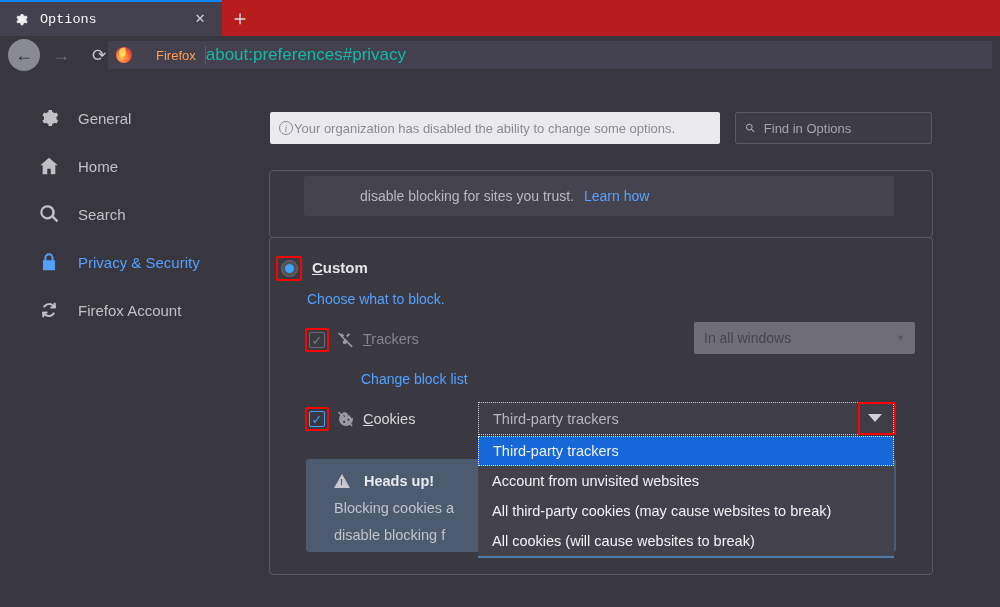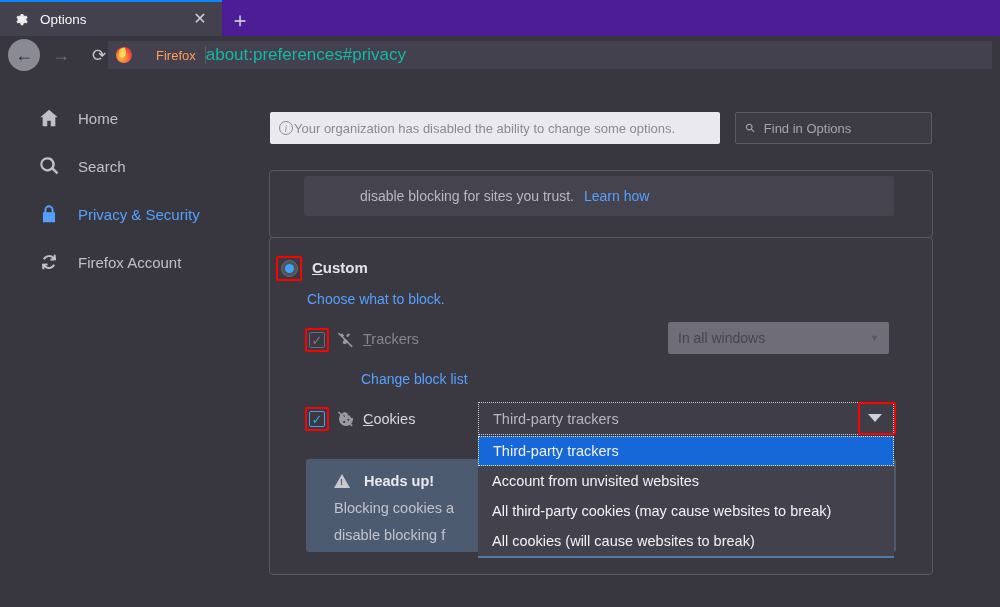--- a/index.html
+++ b/index.html
@@ -7,21 +7,22 @@
     width: 1000px; height: 607px;
     background: #2b2a33;
     font-family: "Liberation Sans", sans-serif;
     overflow: hidden;
   }
   #app { position: relative; width: 1000px; height: 607px; background: #38373f; }
 
   
   .tabstrip {
     position: absolute; left: 0; top: 0; width: 1000px; height: 36px;
-    background: #4c1d95;
+    background: #b91c1c;
+    font-family: Liberation Mono, monospace;
   }
   .tabstrip-accent {
     position: absolute; left: 0; top: 0; width: 222px; height: 2px;
     background: #0a84ff;
   }
   .tab {
     position: absolute; left: 0; top: 2px; width: 222px; height: 34px;
     background: #42414d;
     display: flex; align-items: center;
   }
@@ -180,21 +181,21 @@
   .row-icon { position: absolute; color: #9a99a3; }
   .row-label { position: absolute; font-size: 14.5px; }
   .row-label u { text-decoration: underline; }
   .lbl-dim { color: #86858f; }
   .lbl-on { color: #d7d7dc; }
 
   .change-link { position: absolute; left: 361px; top: 371px; color: #55a0ff; font-size: 14px; }
 
   
   .sel-disabled {
-    position: absolute; left: 668px; top: 322px; width: 221px; height: 32px;
+    position: absolute; left: 694px; top: 322px; width: 221px; height: 32px;
     background: #6f6e78; border-radius: 2px;
     display: flex; align-items: center; padding: 0 10px;
   }
   .sel-disabled .val { color: #46454e; font-size: 14px; flex: 1; }
   .sel-disabled .arw { color: #58575f; font-size: 9px; }
 
   
   .headsup {
     position: absolute; left: 306px; top: 459px; width: 590px; height: 93px;
     background: #4d5b70; border-radius: 3px; padding: 14px 0 0 28px;
@@ -272,20 +273,29 @@
     <span class="url-sep"></span>
     <span class="url-text">about:preferences#privacy</span>
   </div>
 
   <div class="content"></div>
 
   <div class="sidebar">
     <div class="nav-item">
       <span class="ico">
         <svg width="22" height="22" viewBox="0 0 24 24">
+            <path d="M12 9a3 3 0 100 6 3 3 0 000-6zm0 4.6a1.6 1.6 0 110-3.2 1.6 1.6 0 010 3.2z"></path>
+            <path d="M20.3 12c0-.5-.05-1-.14-1.45l1.83-1.4-1.8-3.1-2.13.9a8 8 0 00-2.5-1.45L15.2 3.2h-3.6l-.36 2.3a8 8 0 00-2.5 1.45l-2.13-.9-1.8 3.1 1.83 1.4a7.9 7.9 0 000 2.9l-1.83 1.4 1.8 3.1 2.13-.9a8 8 0 002.5 1.45l.36 2.3h3.6l.36-2.3a8 8 0 002.5-1.45l2.13.9 1.8-3.1-1.83-1.4c.09-.45.14-.95.14-1.45z"></path>
+          </svg>
+      </span>
+      <span>General</span>
+    </div>
+    <div class="nav-item">
+      <span class="ico">
+        <svg width="22" height="22" viewBox="0 0 24 24">
             <path d="M12 3L2.5 11.2h2.6V21h5V15h3.8v6h5v-9.8h2.6z"></path>
           </svg>
       </span>
       <span>Home</span>
     </div>
     <div class="nav-item">
       <span class="ico">
         <svg width="22" height="22" viewBox="0 0 24 24">
             <path d="M10.2 2.5a7.7 7.7 0 105.1 13.5l5 5 1.9-1.9-5-5A7.7 7.7 0 0010.2 2.5zm0 2.3a5.4 5.4 0 110 10.8 5.4 5.4 0 010-10.8z"></path>
           </svg>

